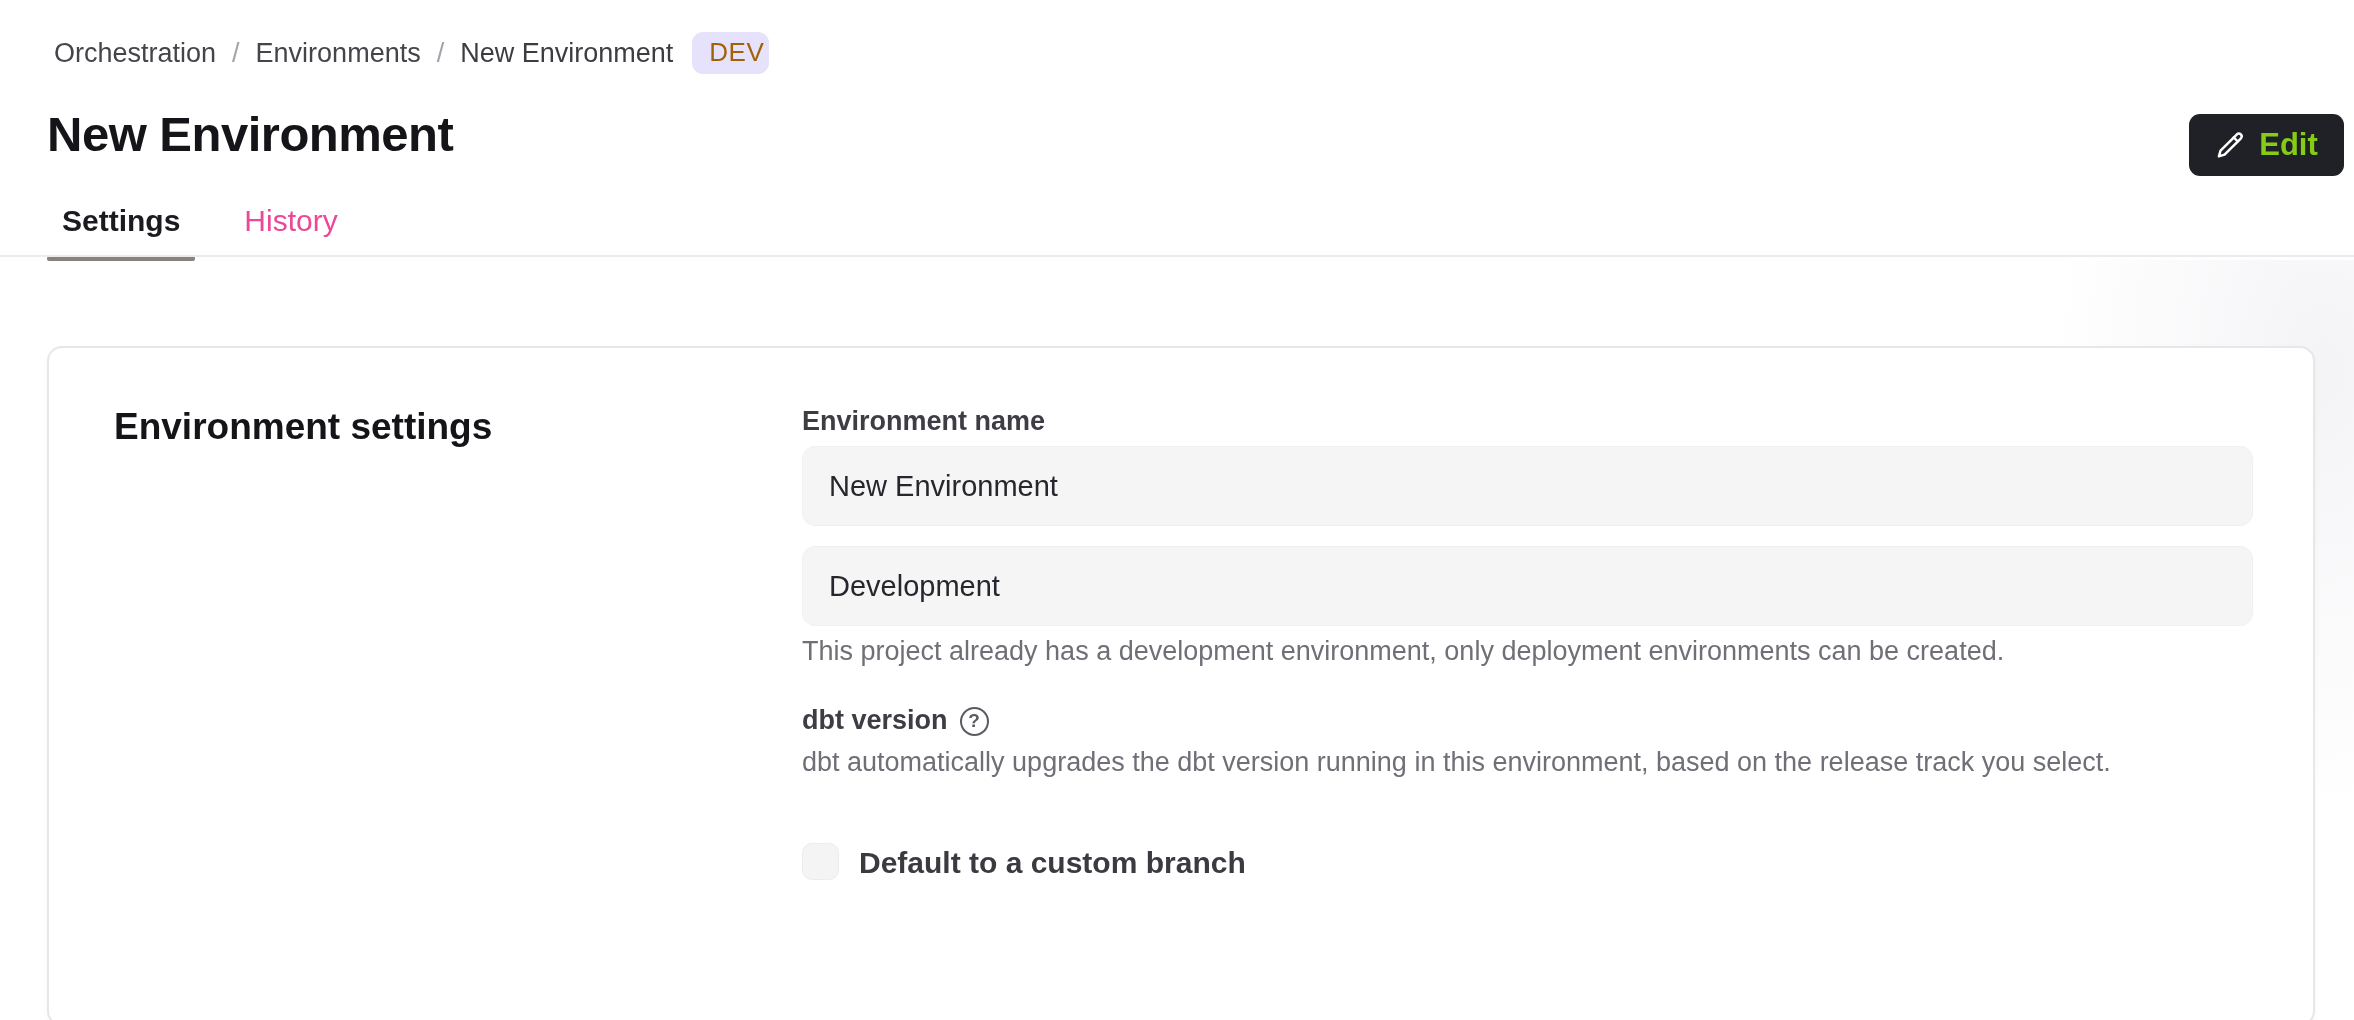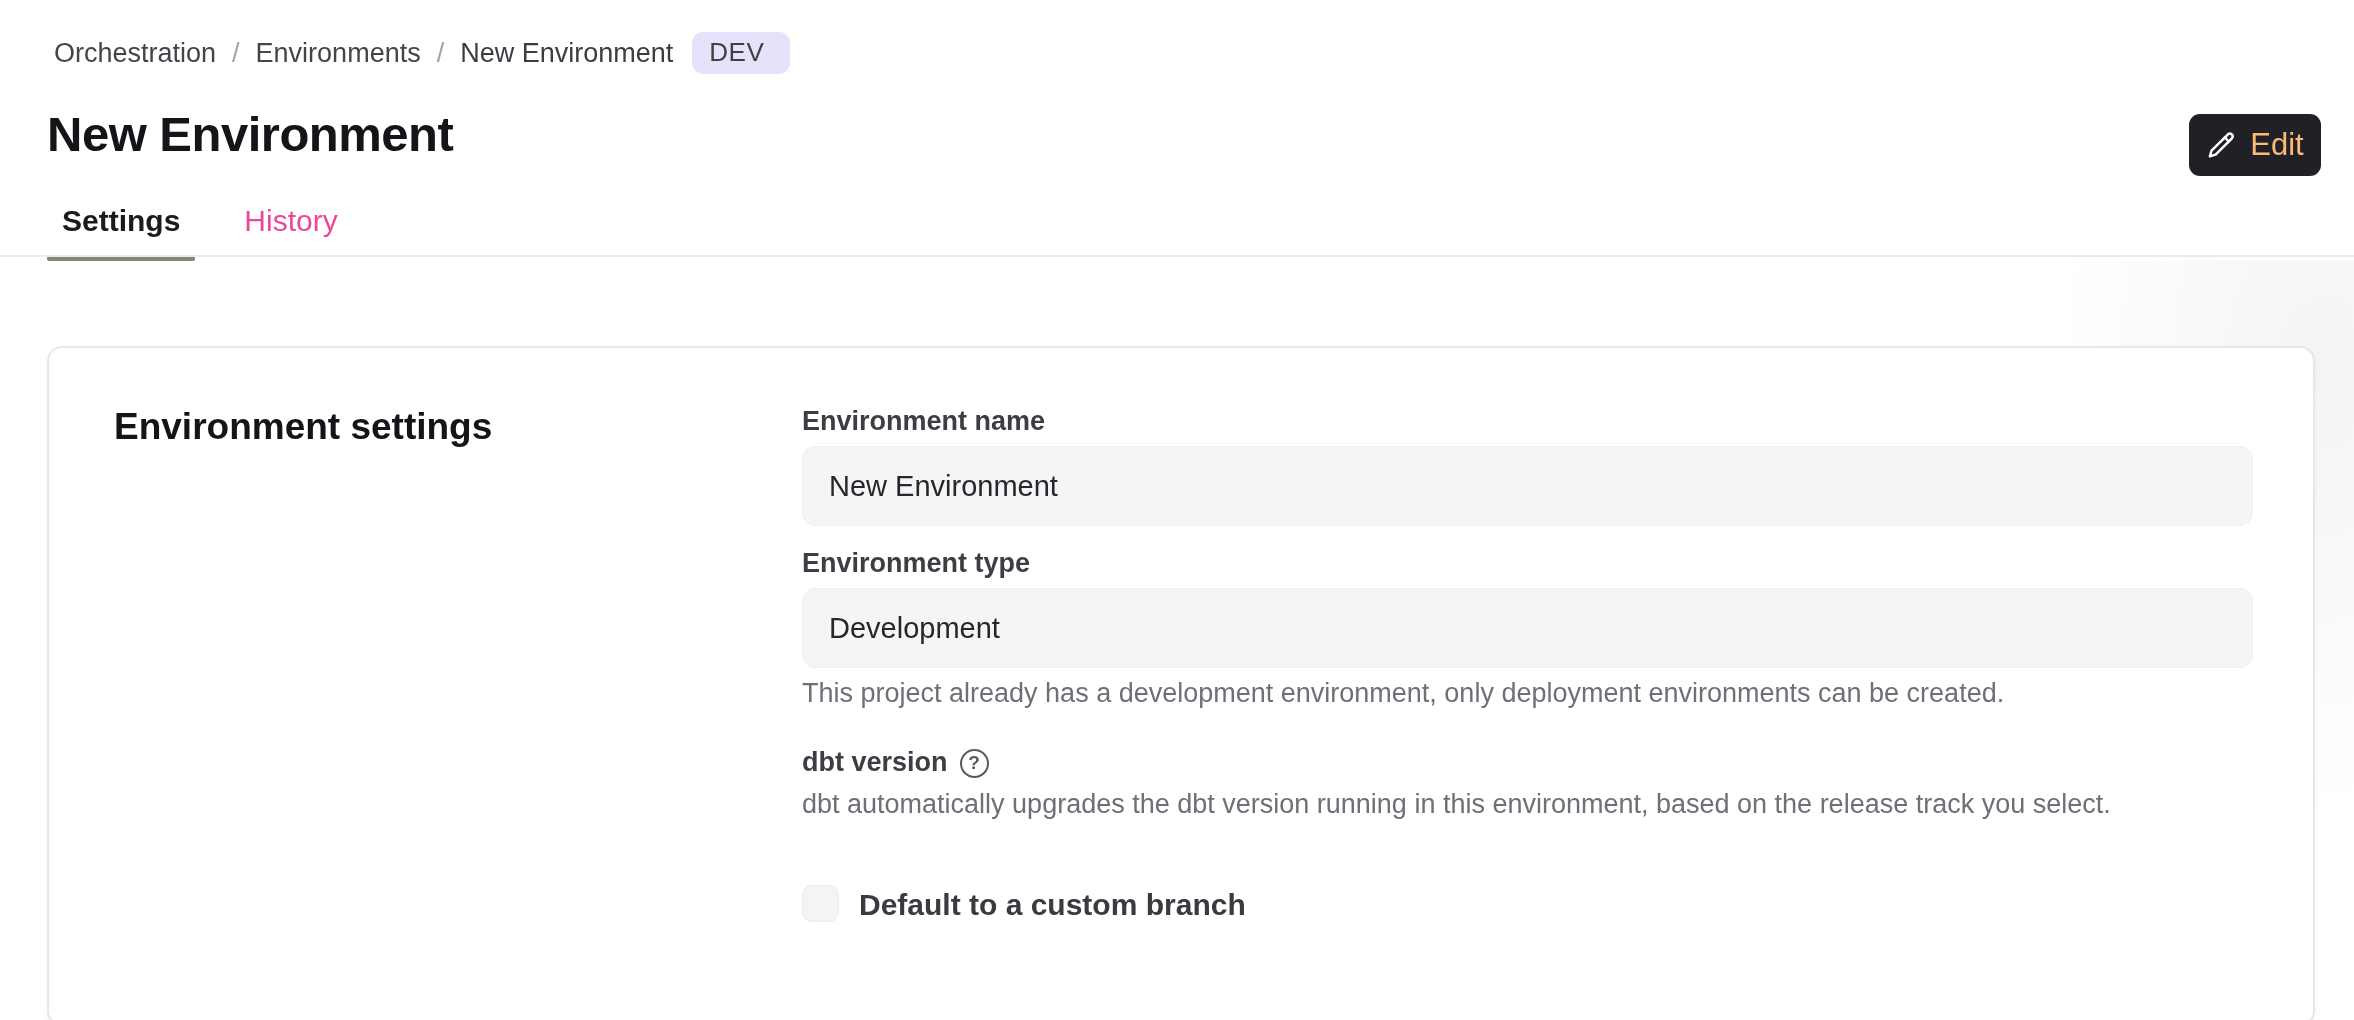--- a/index.html
+++ b/index.html
@@ -16,39 +16,39 @@
   .breadcrumb {
     position: absolute; left: 54px; top: 32px;
     display: flex; align-items: center; gap: 16px;
     font-size: 27px; color: #44444b;
   }
   .crumb { cursor: pointer; }
   .crumb-sep { color: #a3a3ab; }
   .crumb-current { color: #3c3c43; }
   .env-badge {
     display: inline-flex; align-items: center; justify-content: center;
-    background: #e6e2fb; color: #404040;
+    background: #e6e2fb; color: #a16207;
     font-size: 26px; font-weight: 500; letter-spacing: 0.5px;
-    border-radius: 11px; padding: 5px 26px 6px 17px;
+    border-radius: 11px; padding: 5px 5px 6px 17px;
     margin-left: 3px;
   }
 
   
   .page-title {
     position: absolute; left: 47px; top: 106px;
     font-size: 49px; font-weight: 700; color: #141419;
     letter-spacing: -0.5px;
   }
   .edit-button {
     position: absolute; left: 2189px; top: 114px;
-    width: 132px; height: 62px;
-    background: #1f2126; color: #fdba74;
+    width: 155px; height: 62px;
+    background: #1f2126; color: #84cc16;
     border: none; border-radius: 11px;
     display: flex; align-items: center; justify-content: center; gap: 13px;
-    font-size: 31px; font-weight: 400;
+    font-size: 31px; font-weight: 700;
     font-family: "Liberation Sans", sans-serif;
     cursor: pointer;
   }
   .edit-button svg { width: 31px; height: 31px; }
 
   
   .tabs {
     position: absolute; left: 47px; top: 196px;
     display: flex; gap: 34px;
     font-size: 30px;
@@ -175,21 +175,20 @@
   <h2 class="section-title">Environment settings</h2>
 
   <div class="form-col">
 
     <div>
       <div class="field-label">Environment name</div>
       <input class="input-box" type="text" readonly="" value="New Environment" style="">
     </div>
 
     <div class="mt-field">
-      <div class="field-label">Environment type</div>
       <input class="input-box" type="text" readonly="" value="Development" style="">
       <div class="helper-text">This project already has a development environment, only deployment environments can be created.</div>
     </div>
 
     <div class="mt-field-lg">
       <div class="field-label">
         <span>dbt version</span>
         <span class="help-icon">?</span>
       </div>
       <div class="helper-text">dbt automatically upgrades the dbt version running in this environment, based on the release track you select.</div>

